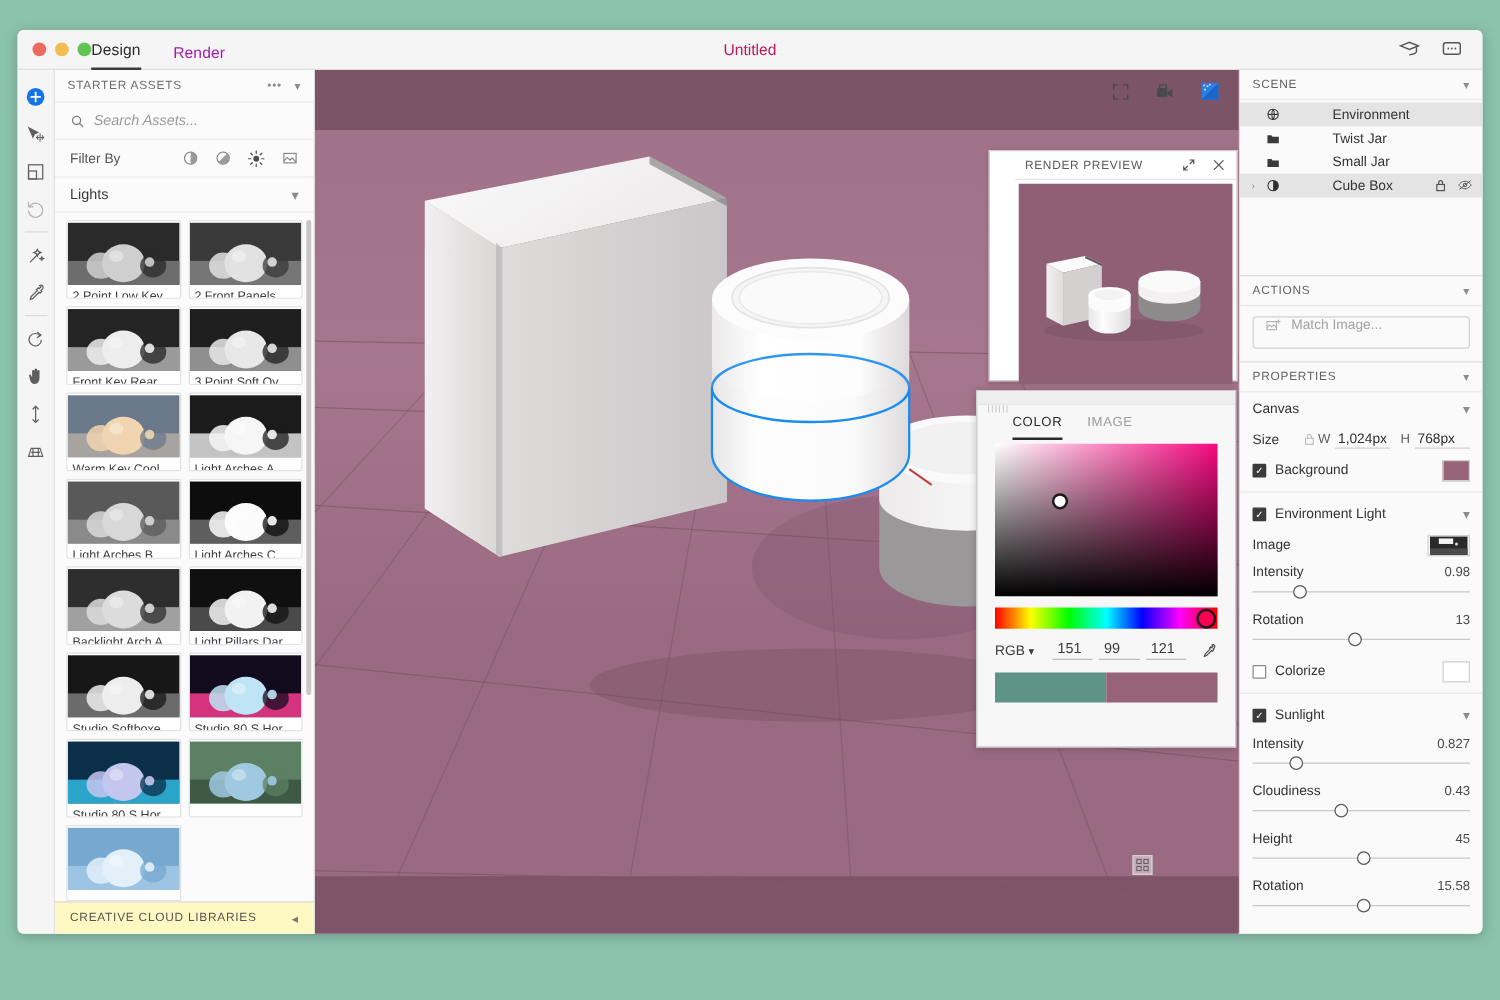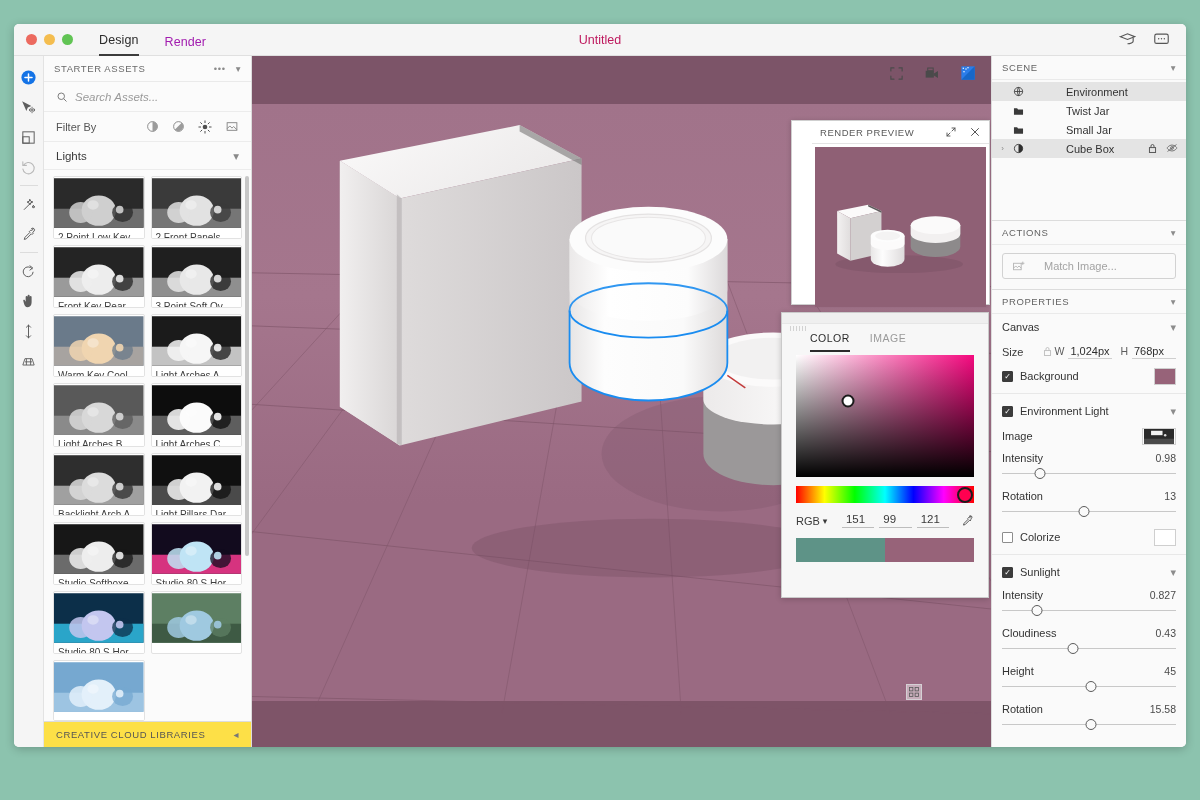--- a/index.html
+++ b/index.html
@@ -31,21 +31,21 @@
     background: #f5f5f5;
     border-bottom: 1px solid #e0e0e0;
     display: flex; align-items: center;
     position: relative;
   }
   .traffic { display: flex; gap: 7px; padding-left: 12px; align-items: center; }
   .dot { width: 11px; height: 11px; border-radius: 50%; }
   .dot.red { background: #ec6a5f; }
   .dot.amber { background: #f4bd4f; }
   .dot.green { background: #61c454; }
-  .tabs { display: flex; align-items: flex-end; height: 32px; margin-left: 26px; gap: 26px; }
+  .tabs { display: flex; align-items: flex-end; height: 32px; gap: 26px; }
   .tab {
     font-size: 12.5px; color: #a21caf; padding-bottom: 7px; cursor: default;
     letter-spacing: .1px;
   }
   .tab.active { color: #2c2c2c; border-bottom: 2px solid #3c3c3c; font-weight: 400;}
   .doc-title {
     position: absolute; left: 0; right: 0; text-align: center;
     font-size: 12.5px; color: #be185d; pointer-events: none;
   }
   .title-right { margin-left: auto; display: flex; gap: 16px; padding-right: 16px; align-items:center; }
@@ -117,21 +117,21 @@
     white-space: nowrap; overflow: hidden; text-overflow: ellipsis;
     background: #fff;
   }
   .scrollbar {
     position: absolute; right: 2px; top: 6px;
     width: 4px; height: 380px; background: #c7c7c7; border-radius: 2px;
   }
   .cc-bar {
     height: 26px; min-height:26px; display: flex; align-items: center;
     padding: 0 12px; font-size: 9.5px; letter-spacing: .6px; color: #555;
-    border-top: 1px solid #dcdcdc; background: #fde047;
+    border-top: 1px solid #dcdcdc; background: #fef9c3;
   }
   .cc-bar .ex { margin-left: auto; font-size: 10px; color:#777; }
   
   .viewport { flex: 1; position: relative; overflow: hidden; background: #a5748c; min-width:0;}
   .vp-sky { position: absolute; left:0; right:0; top:0; height: 48px; background: #7c5468; }
   .vp-ground {
     position: absolute; left:0; right:0; top:48px; bottom:0;
     background: linear-gradient(180deg, #a1738a 0%, #a5768d 30%, #9a6a82 62%, #9a6a82 100%);
   }
   .vp-band {
@@ -226,21 +226,21 @@
     padding: 0 8px 0 6px; font-size: 11px; color: #333;
   }
   .scene-item.selected { background: #e4e4e4; }
   .scene-item .exp { width: 9px; font-size: 8px; color: #8a8a8a; text-align:center;}
   .scene-item .nm { white-space: nowrap; margin-left: 36px; }
   .scene-item .tools { margin-left: auto; display: flex; gap: 9px; color: #777; }
   .scene-spacer { height: 62px; }
   .actions-body { padding: 8px 10px 10px 10px; }
   .match-btn {
     height: 26px; border: 1px solid #d2d2d2; border-radius: 3px; background: #fafafa;
-    display: flex; align-items: center; gap: 18px; padding: 0 9px;
+    display: flex; gap: 7px; padding: 0 9px;
     font-size: 11px; color: #a3a3a3;
   }
   .props { padding: 0; }
   .prop-sec-head {
     height: 26px; display: flex; align-items: center; padding: 0 10px;
     font-size: 11px; color: #333;
   }
   .prop-sec-head .caret { margin-left: auto; color: #8c8c8c; }
   .row {
     display: flex; align-items: center; padding: 0 10px; height: 23px;

